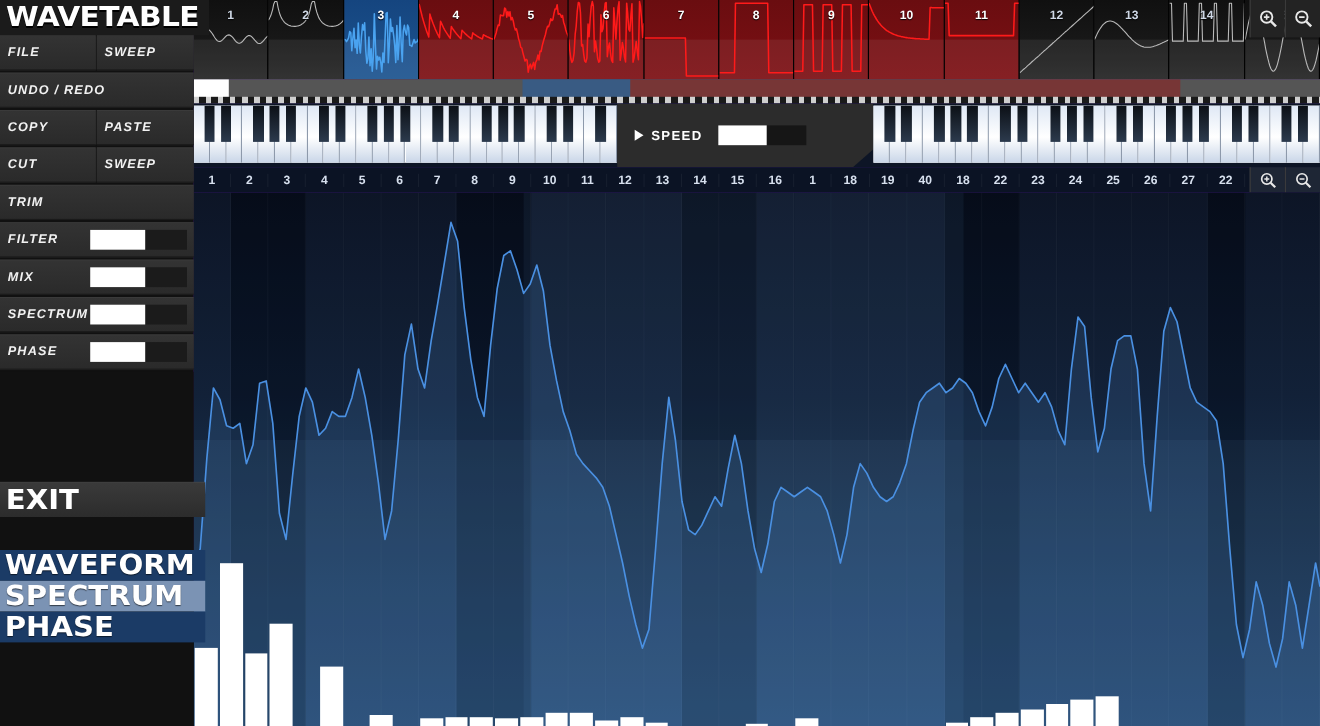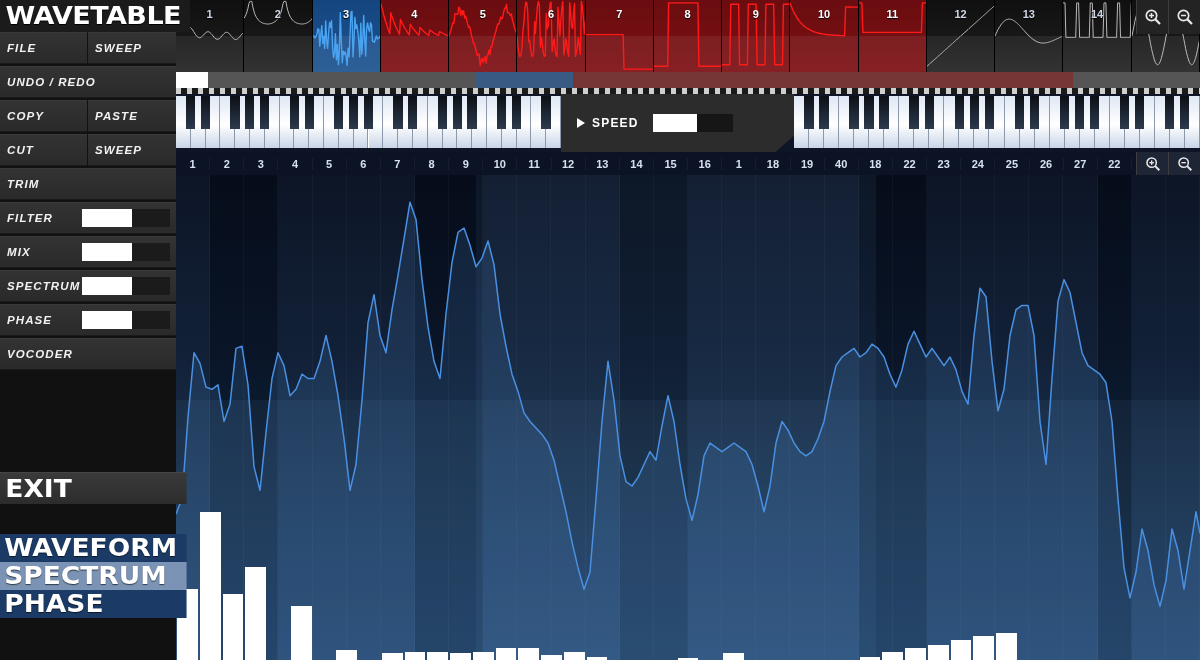--- a/index.html
+++ b/index.html
@@ -329,23 +329,20 @@
     <div class="btn-row">
       <div class="sb-btn full slider-row">
         <span class="sb-label">PHASE</span>
         <span class="slider">
           <span class="fill" style="width: 57%;"></span>
         </span>
       </div>
     </div>
 
 
-    <div class="btn-row">
-      <div class="sb-btn full">VOCODER</div>
-    </div>
 
     <div class="sb-spacer" style="height:100px"></div>
 
     <div class="exit-btn">EXIT</div>
 
     <div class="sb-spacer" style="height:30px"></div>
 
     <div class="view-tab t-waveform">WAVEFORM</div>
     <div class="view-tab t-spectrum">SPECTRUM</div>
     <div class="view-tab t-phase">PHASE</div>

